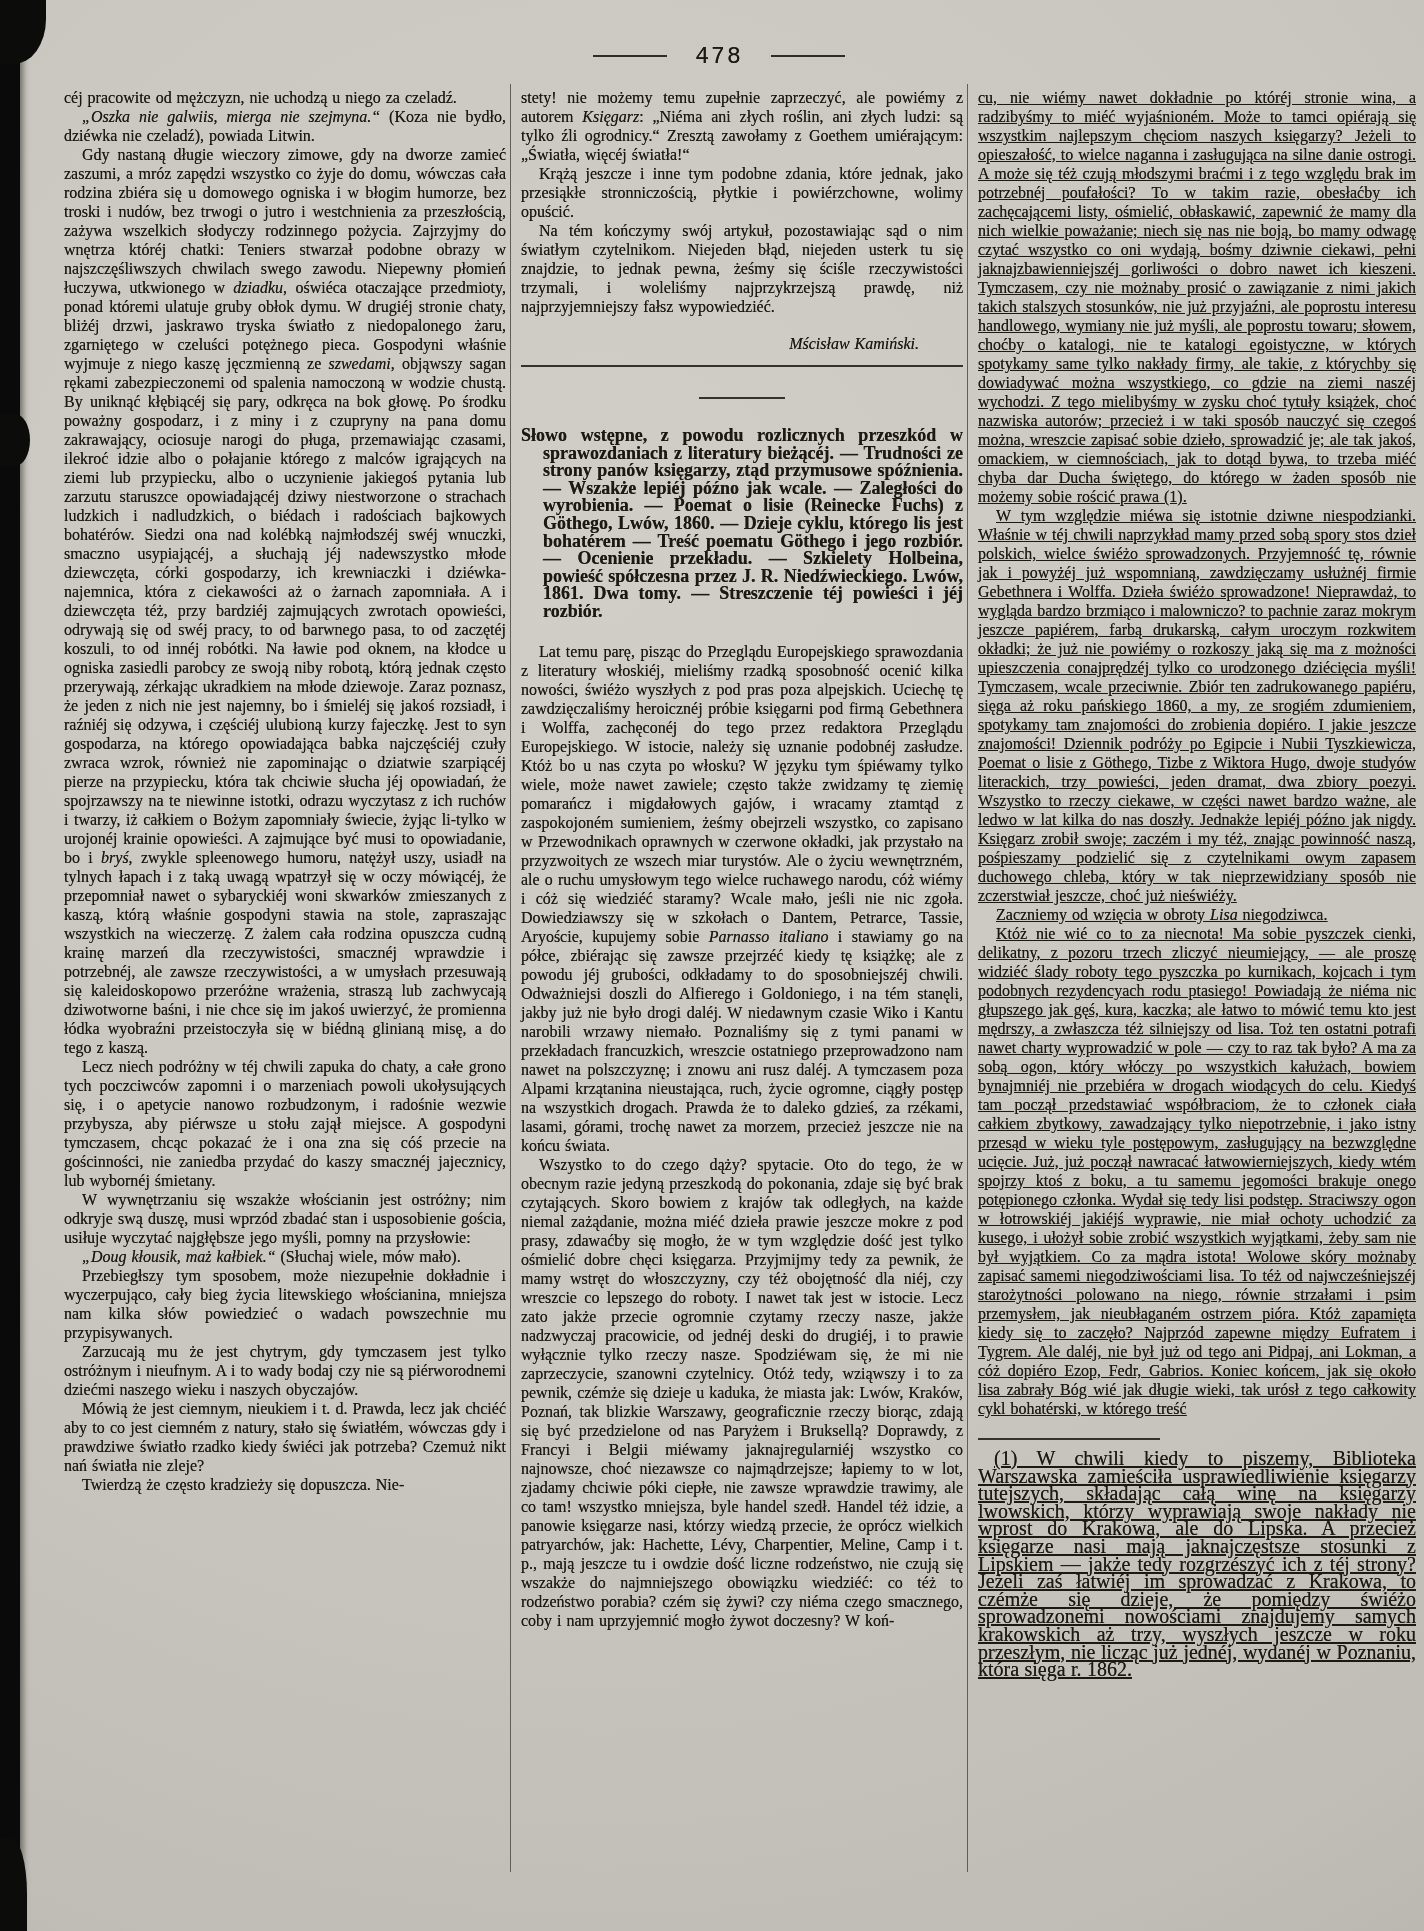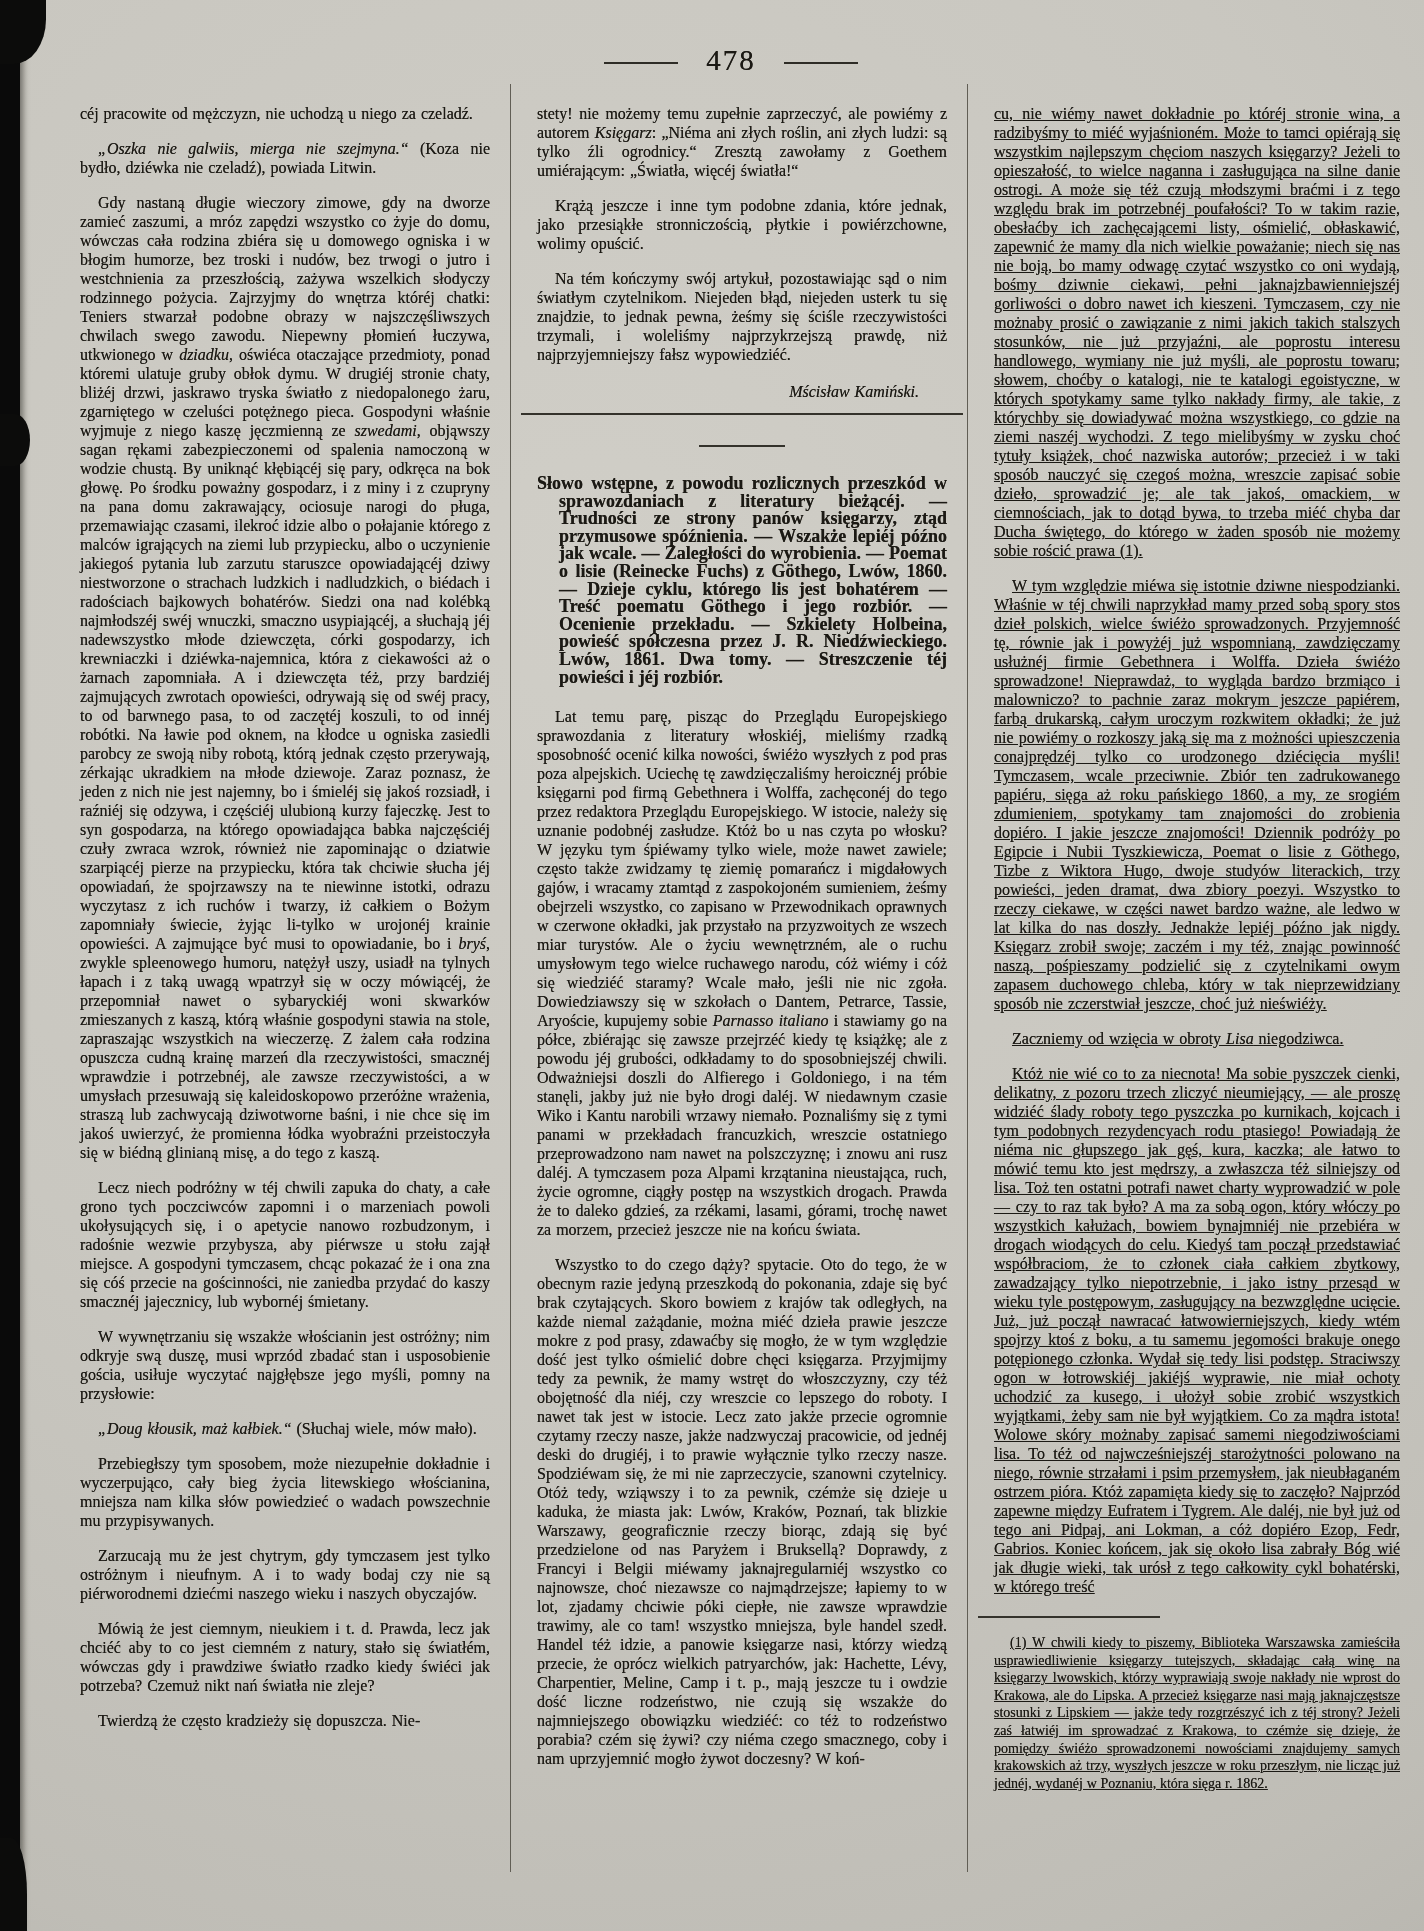--- a/index.html
+++ b/index.html
@@ -11,41 +11,41 @@
     color:#1b1914;
   }
   .page *{text-shadow:0 0 .35px rgba(25,22,15,.75);}
   
   .scan-edge{position:absolute;left:0;top:0;width:20px;height:1931px;background:#0a0a0a;box-shadow:3px 0 6px rgba(20,18,12,.5);}
   .scan-blob{position:absolute;background:#0c0c0b;border-radius:0 60% 60% 0;}
   .blob-top{left:0;top:0;width:46px;height:64px;border-radius:0 0 70% 0;}
   .blob-mid{left:0;top:414px;width:30px;height:52px;}
   .blob-bottom{left:0;top:1838px;width:27px;height:93px;border-radius:0 60% 0 0;}
   
-  .pagehead{position:absolute;left:76px;top:44px;width:1310px;text-align:center;font-size:29px;letter-spacing:2px;}
+  .pagehead{position:absolute;left:64px;top:44px;width:1310px;text-align:center;font-size:23px;letter-spacing:2px;font-family:Liberation Mono, monospace;}
   .pagehead .hrule{display:inline-block;width:74px;border-top:2px solid #2e2c26;margin:0 28px;vertical-align:6px;}
   
   .colrule{position:absolute;top:84px;width:1px;height:1788px;background:#615e55;}
   .colrule-1{left:510px;}
   .colrule-2{left:967px;}
   
   .col{position:absolute;top:88px;width:442px;text-align:justify;font-size:16px;line-height:19px;word-spacing:.06em;}
   .col1{left:64px;}
   .col2{left:521px;}
   .col3{left:978px;width:438px;text-decoration:underline;}
-  .blk{margin:16px;}
+  .blk{margin:0;}
   .blk.para,.blk.quote{text-indent:18px;}
   .blk.cont{text-indent:0;}
   .blk.sig{text-align:right;font-style:italic;padding-right:44px;margin:18px 0 4px;}
   .blk.rule{height:0;border:0;border-top:2px solid #34322b;margin:12px 0 0 0;}
   .blk.heading{font-size:36px;line-height:40px;text-align:center;text-indent:0;margin-top:36px;letter-spacing:1px;word-spacing:.02em;}
   .blk.rule-short{height:0;border:0;border-top:2px solid #34322b;width:86px;margin:30px auto 28px;}
   .blk.summary{font-size:18px;line-height:17.6px;font-weight:bold;word-spacing:.02em;padding-left:22px;text-indent:-22px;margin-bottom:21px;}
   .blk.fnrule{height:0;border:0;border-top:2px solid #34322b;width:182px;margin:20px 0 10px 0;}
-  .blk.footnote{font-size:14px;line-height:17.6px;word-spacing:.02em;text-indent:16px;}
+  .blk.footnote{font-size:20px;line-height:17.6px;word-spacing:.02em;text-indent:16px;}
 </style>
 </head>
 <body>
 
 <div class="page">
   <div class="scan-edge"></div>
   <div class="scan-blob blob-top"></div>
   <div class="scan-blob blob-mid"></div>
   <div class="scan-blob blob-bottom"></div>
 

